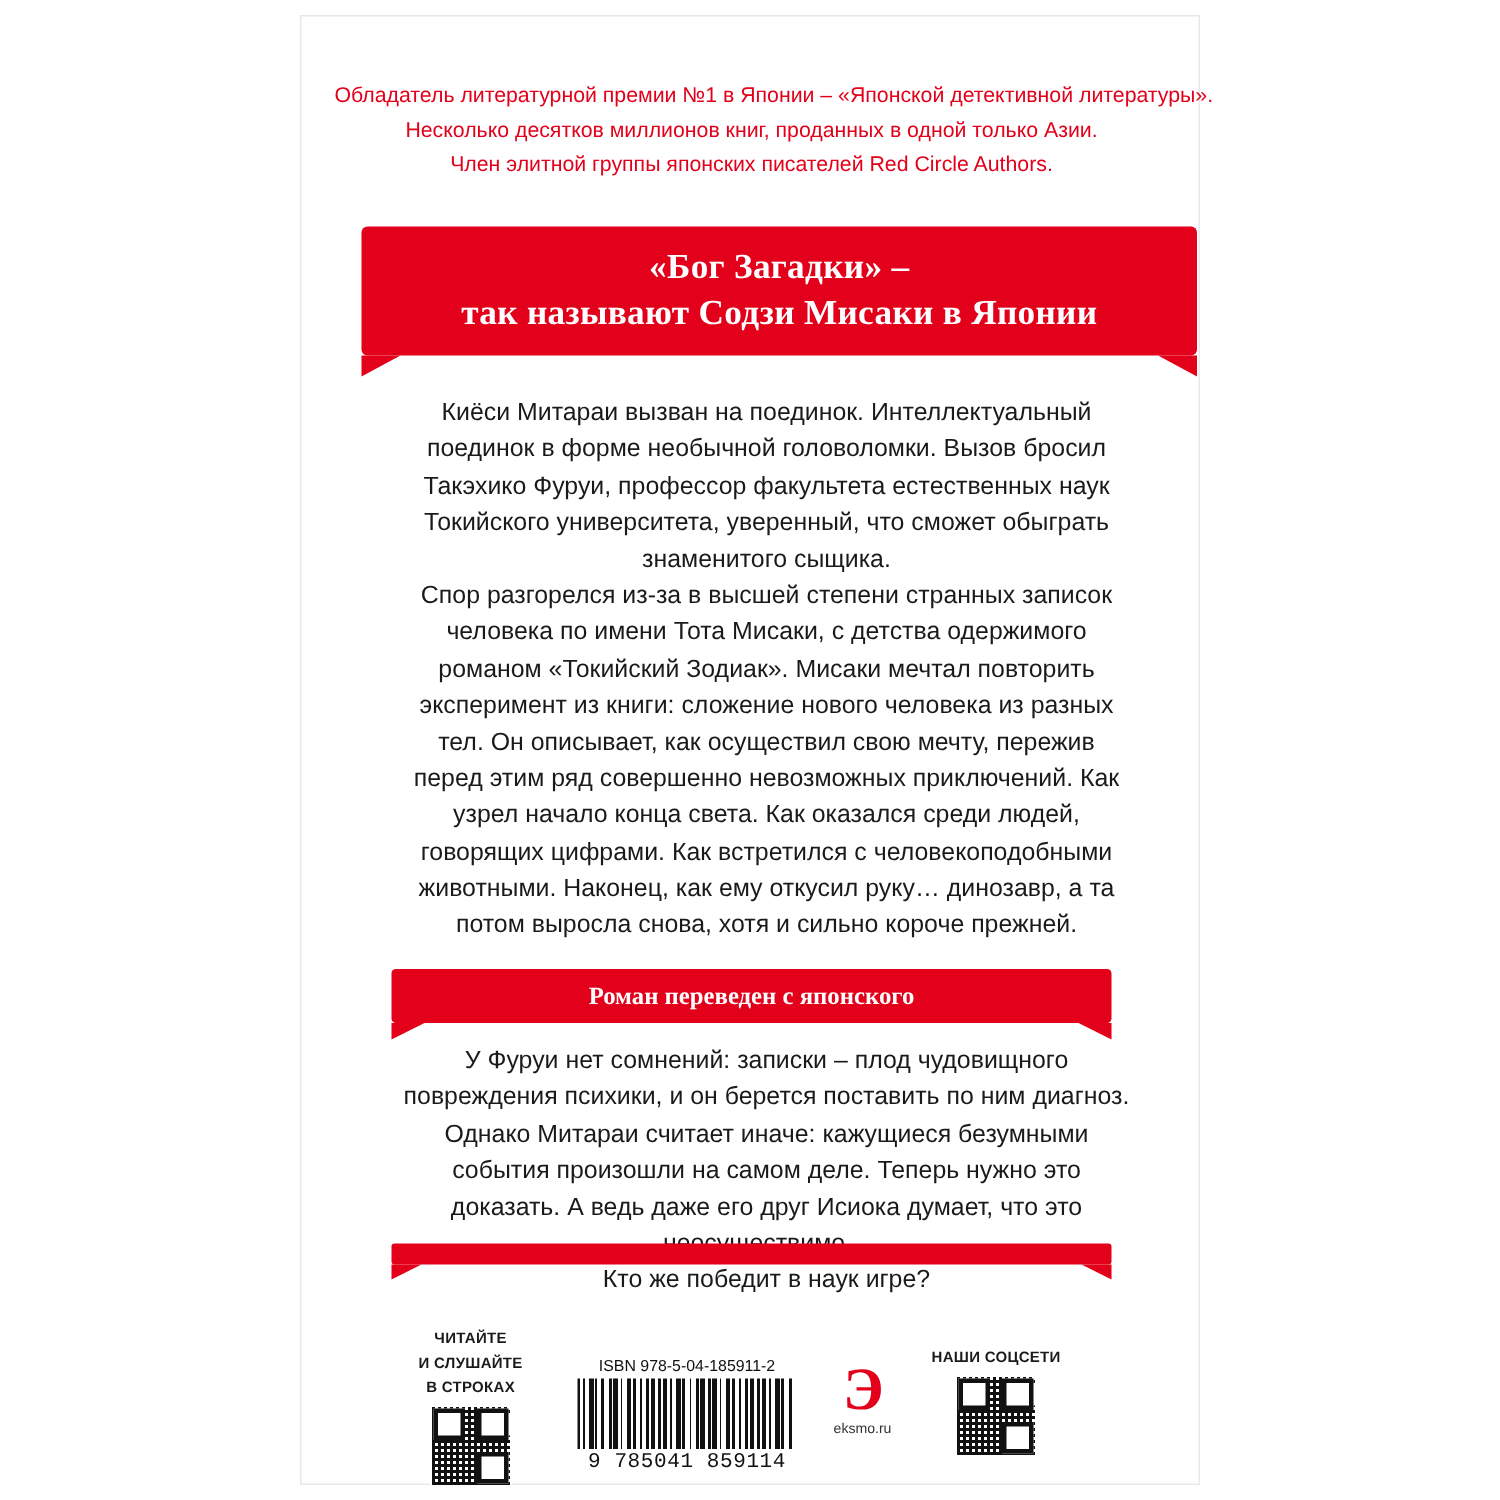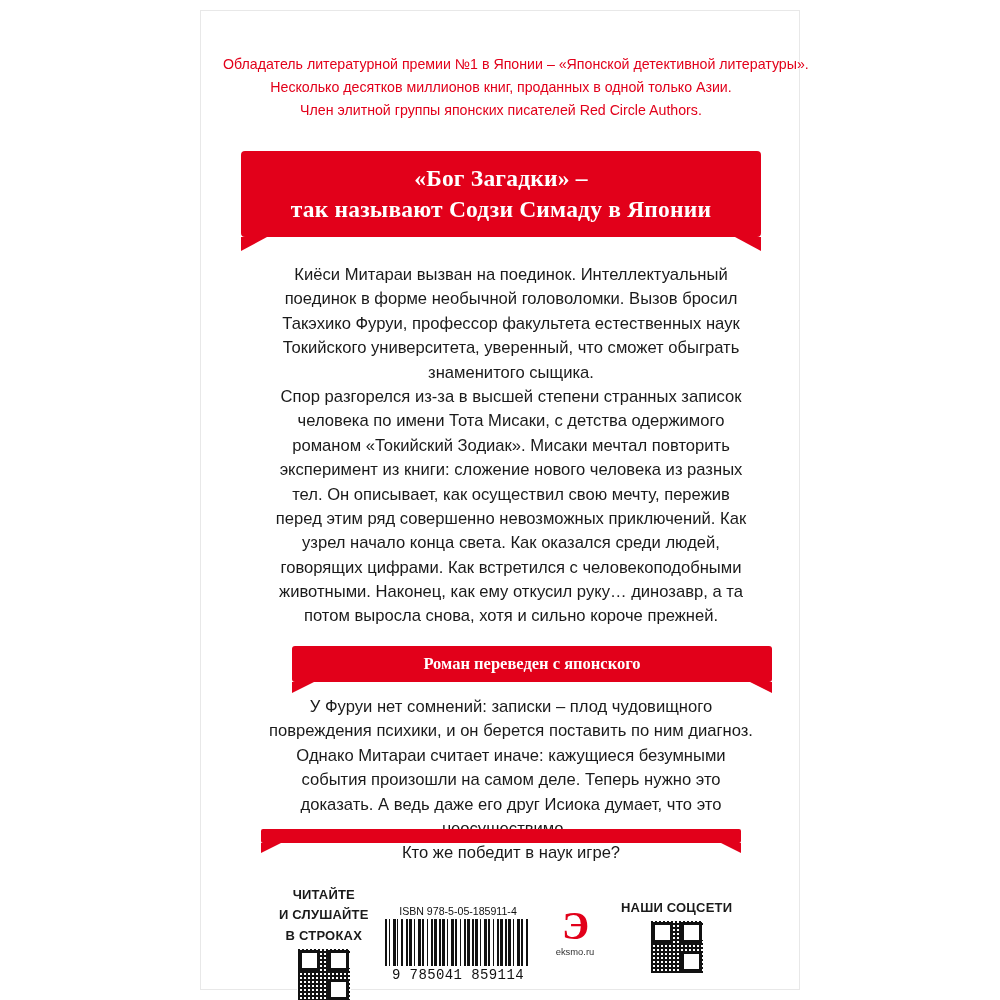--- a/index.html
+++ b/index.html
@@ -44,20 +44,21 @@
     font-family: "Liberation Sans", sans-serif;
   }
   .awards div { white-space: nowrap; }
 
   
   .ribbon {
     position: absolute;
     left: 40px;
     width: 520px;
     height: 86px;
+    padding-left: 37px;
   }
   .ribbon .bar {
     position: absolute;
     left: 0;
     top: 0;
     width: 100%;
     height: 100%;
     background: #e2001a;
     border-radius: 4px;
   }
@@ -97,21 +98,20 @@
   }
 
   #title-ribbon { top: 140px; }
 
   
   .ribbon-sm {
     position: absolute;
     left: 60px;
     width: 480px;
     height: 36px;
-    margin-left: 31px;
   }
   .ribbon-sm .bar {
     position: absolute;
     inset: 0;
     background: #e2001a;
     border-radius: 3px;
   }
   .ribbon-sm .notch {
     position: absolute;
     bottom: -11px;
@@ -191,21 +191,21 @@
 
   
   .footer { position: absolute; left: 0; top: 870px; width: 598px; height: 108px; }
 
   .qr-block {
     position: absolute;
     text-align: center;
   }
   .qr-caption {
     color: #1a1a1a;
-    font-size: 13px;
+    font-size: 10px;
     font-weight: bold;
     line-height: 1.25;
     letter-spacing: .2px;
     margin-bottom: 4px;
     text-transform: uppercase;
   }
   .qr {
     width: 52px;
     height: 52px;
     margin: 0 auto;
@@ -312,21 +312,21 @@
       <div>Несколько десятков миллионов книг, проданных в одной только Азии.</div>
       <div>Член элитной группы японских писателей Red Circle Authors.</div>
     </div>
 
     <div class="ribbon" id="title-ribbon">
       <div class="bar"></div>
       <div class="notch left"></div>
       <div class="notch right"></div>
       <div class="txt">
         <span>«Бог Загадки» –</span>
-        <span>так называют Содзи Симаду в Японии</span>
+        <span>так называют Содзи Мисаки в Японии</span>
       </div>
     </div>
 
     <div class="blurb" id="blurb-main">
       <p>Киёси Митараи вызван на поединок. Интеллектуальный поединок в форме необычной головоломки. Вызов бросил Такэхико Фуруи, профессор факультета естественных наук Токийского университета, уверенный, что сможет обыграть знаменитого сыщика.</p>
       <p>Спор разгорелся из-за в высшей степени странных записок человека по имени Тота Мисаки, с детства одержимого романом «Токийский Зодиак». Мисаки мечтал повторить эксперимент из книги: сложение нового человека из разных тел. Он описывает, как осуществил свою мечту, пережив перед этим ряд совершенно невозможных приключений. Как узрел начало конца света. Как оказался среди людей, говорящих цифрами. Как встретился с человекоподобными животными. Наконец, как ему откусил руку… динозавр, а та потом выросла снова, хотя и сильно короче прежней.</p>
     </div>
 
     <div class="ribbon-sm" id="ribbon-translated">
       <div class="bar"></div>
@@ -351,21 +351,21 @@
       <div class="qr-block" id="qr-left">
         <div class="qr-caption">ЧИТАЙТЕ</div>
         <div class="qr-caption">И СЛУШАЙТЕ</div>
         <div class="qr-caption">В СТРОКАХ</div>
         <div class="qr">
           <span class="eye-tr"></span>
         </div>
       </div>
 
       <div class="isbn-block">
-        <div class="isbn-text">ISBN 978-5-05-185911-4</div>
+        <div class="isbn-text">ISBN 978-5-04-185911-2</div>
         <div class="barcode"></div>
         <div class="barcode-num">9 785041 859114</div>
       </div>
 
       <div class="publisher">
         <div class="mark">Э</div>
         <div class="url">eksmo.ru</div>
       </div>
 
       <div class="qr-block" id="qr-right">

